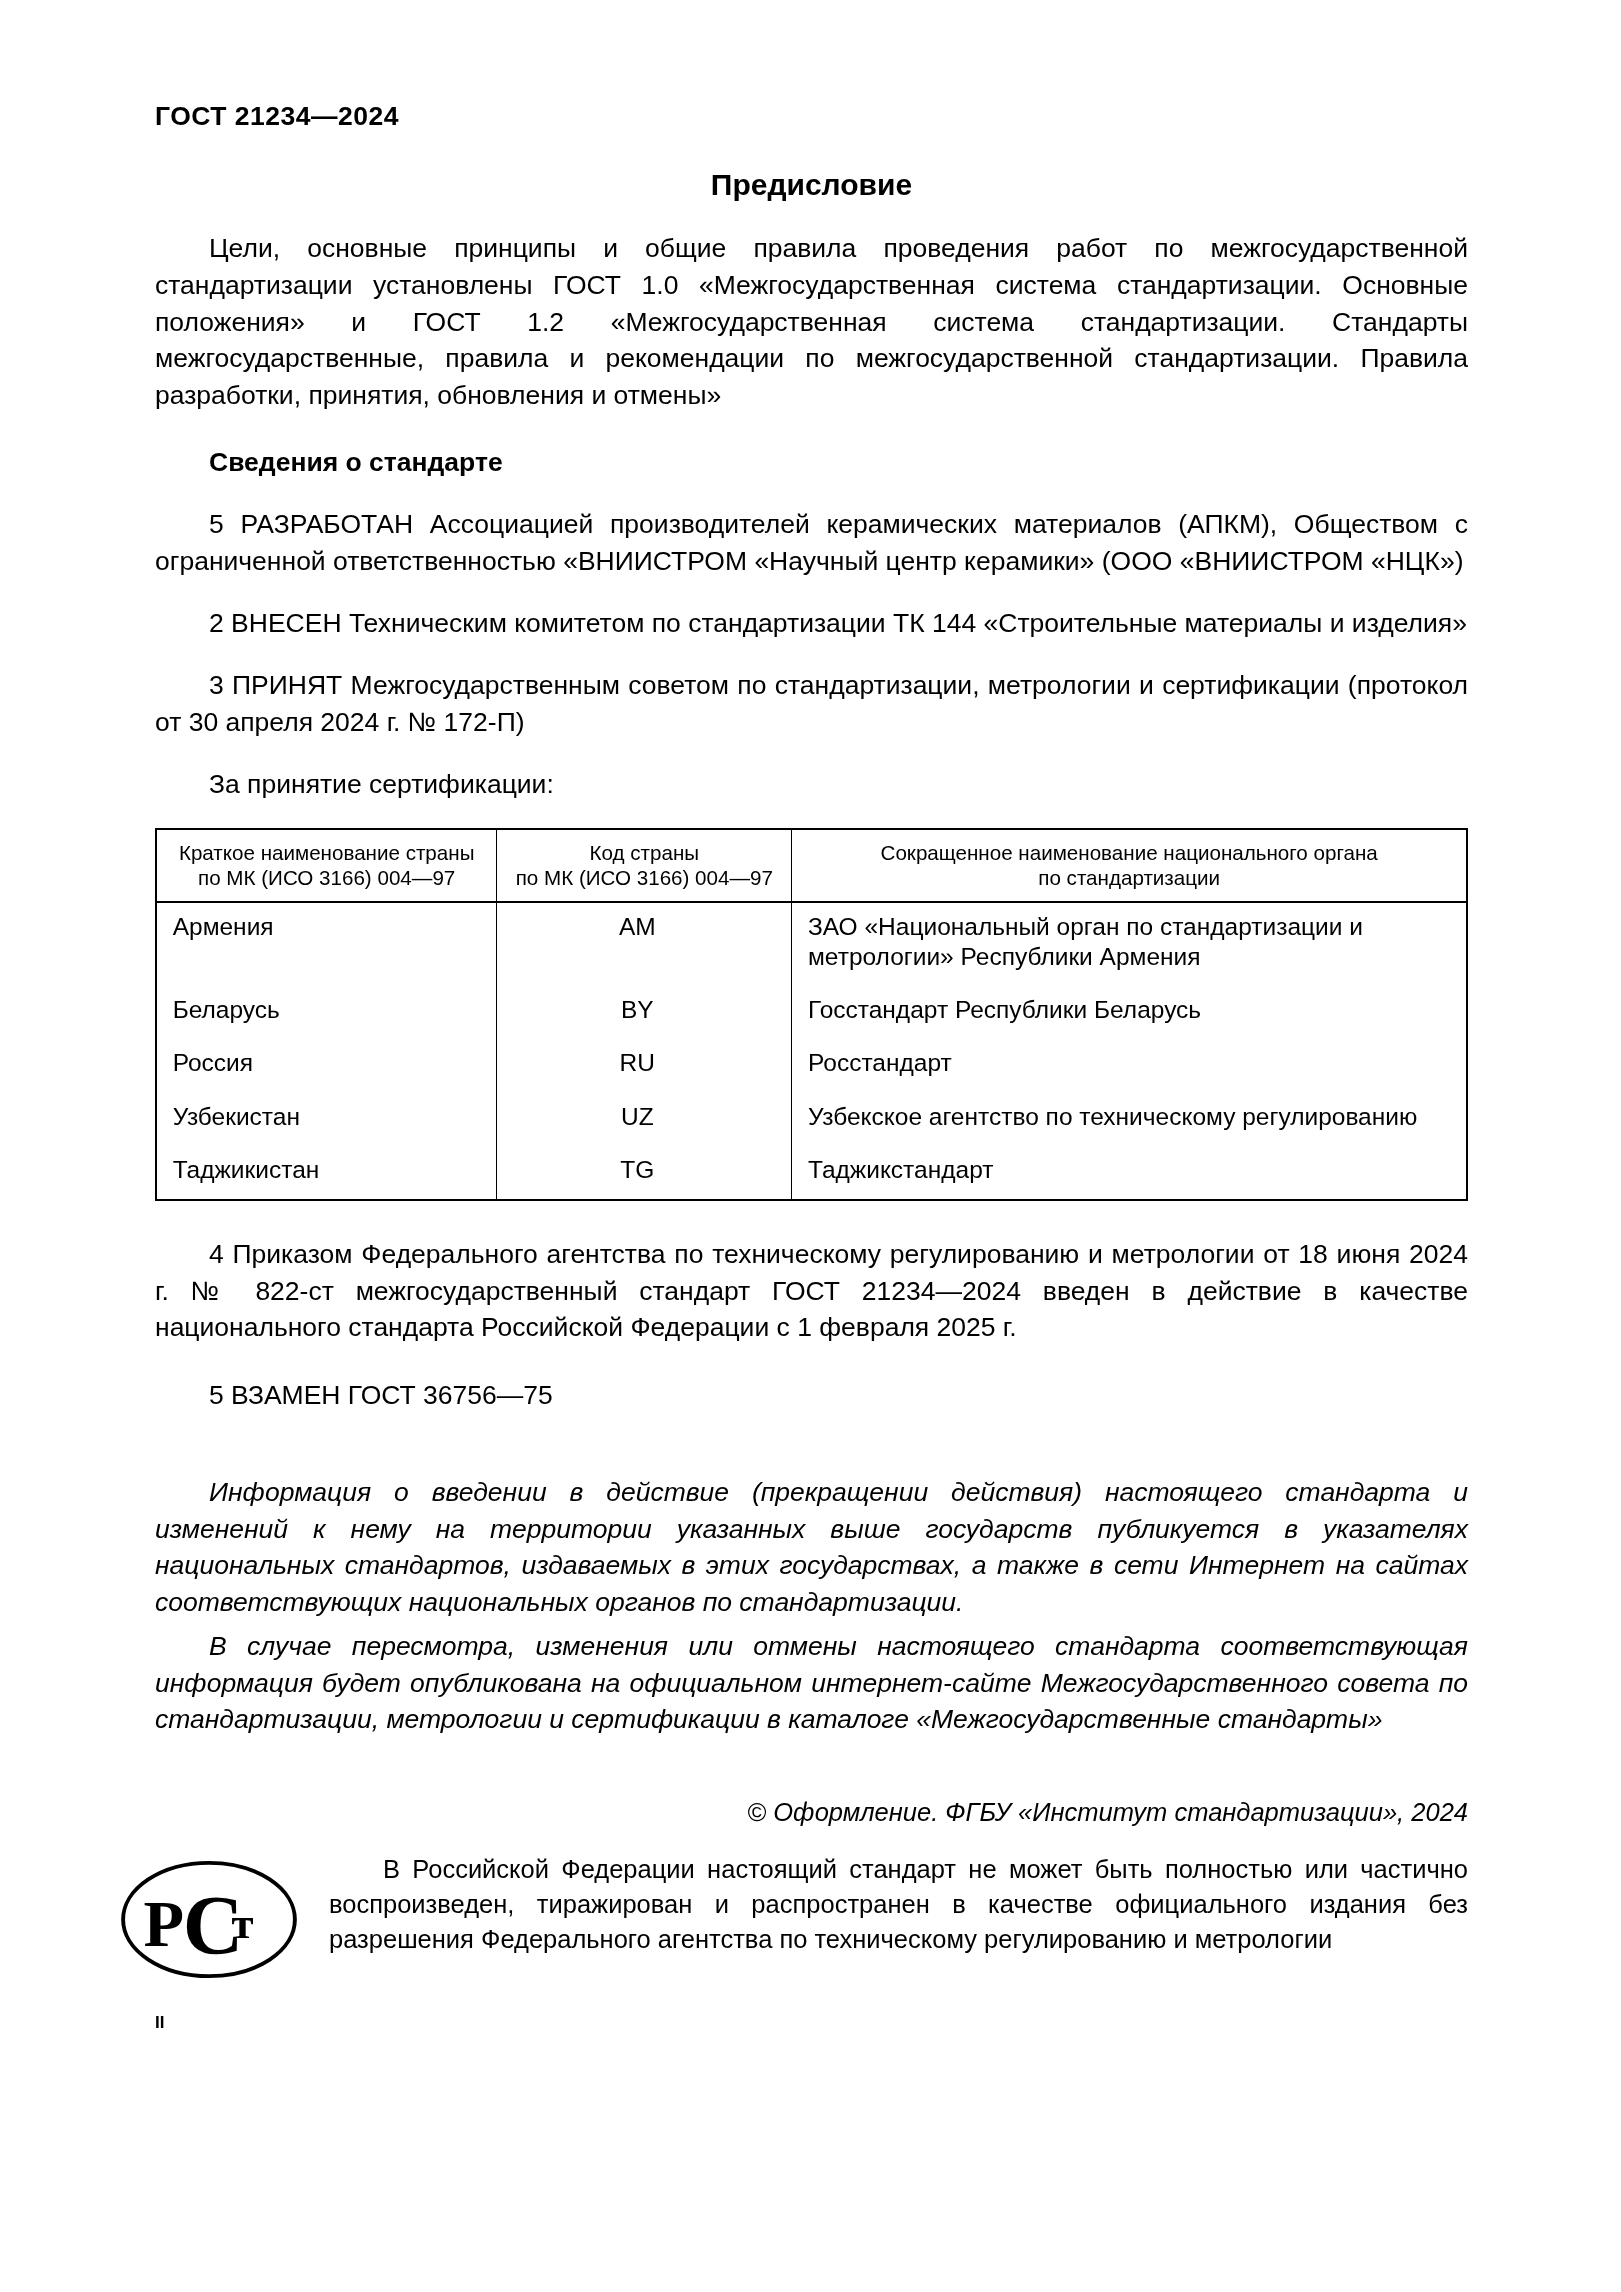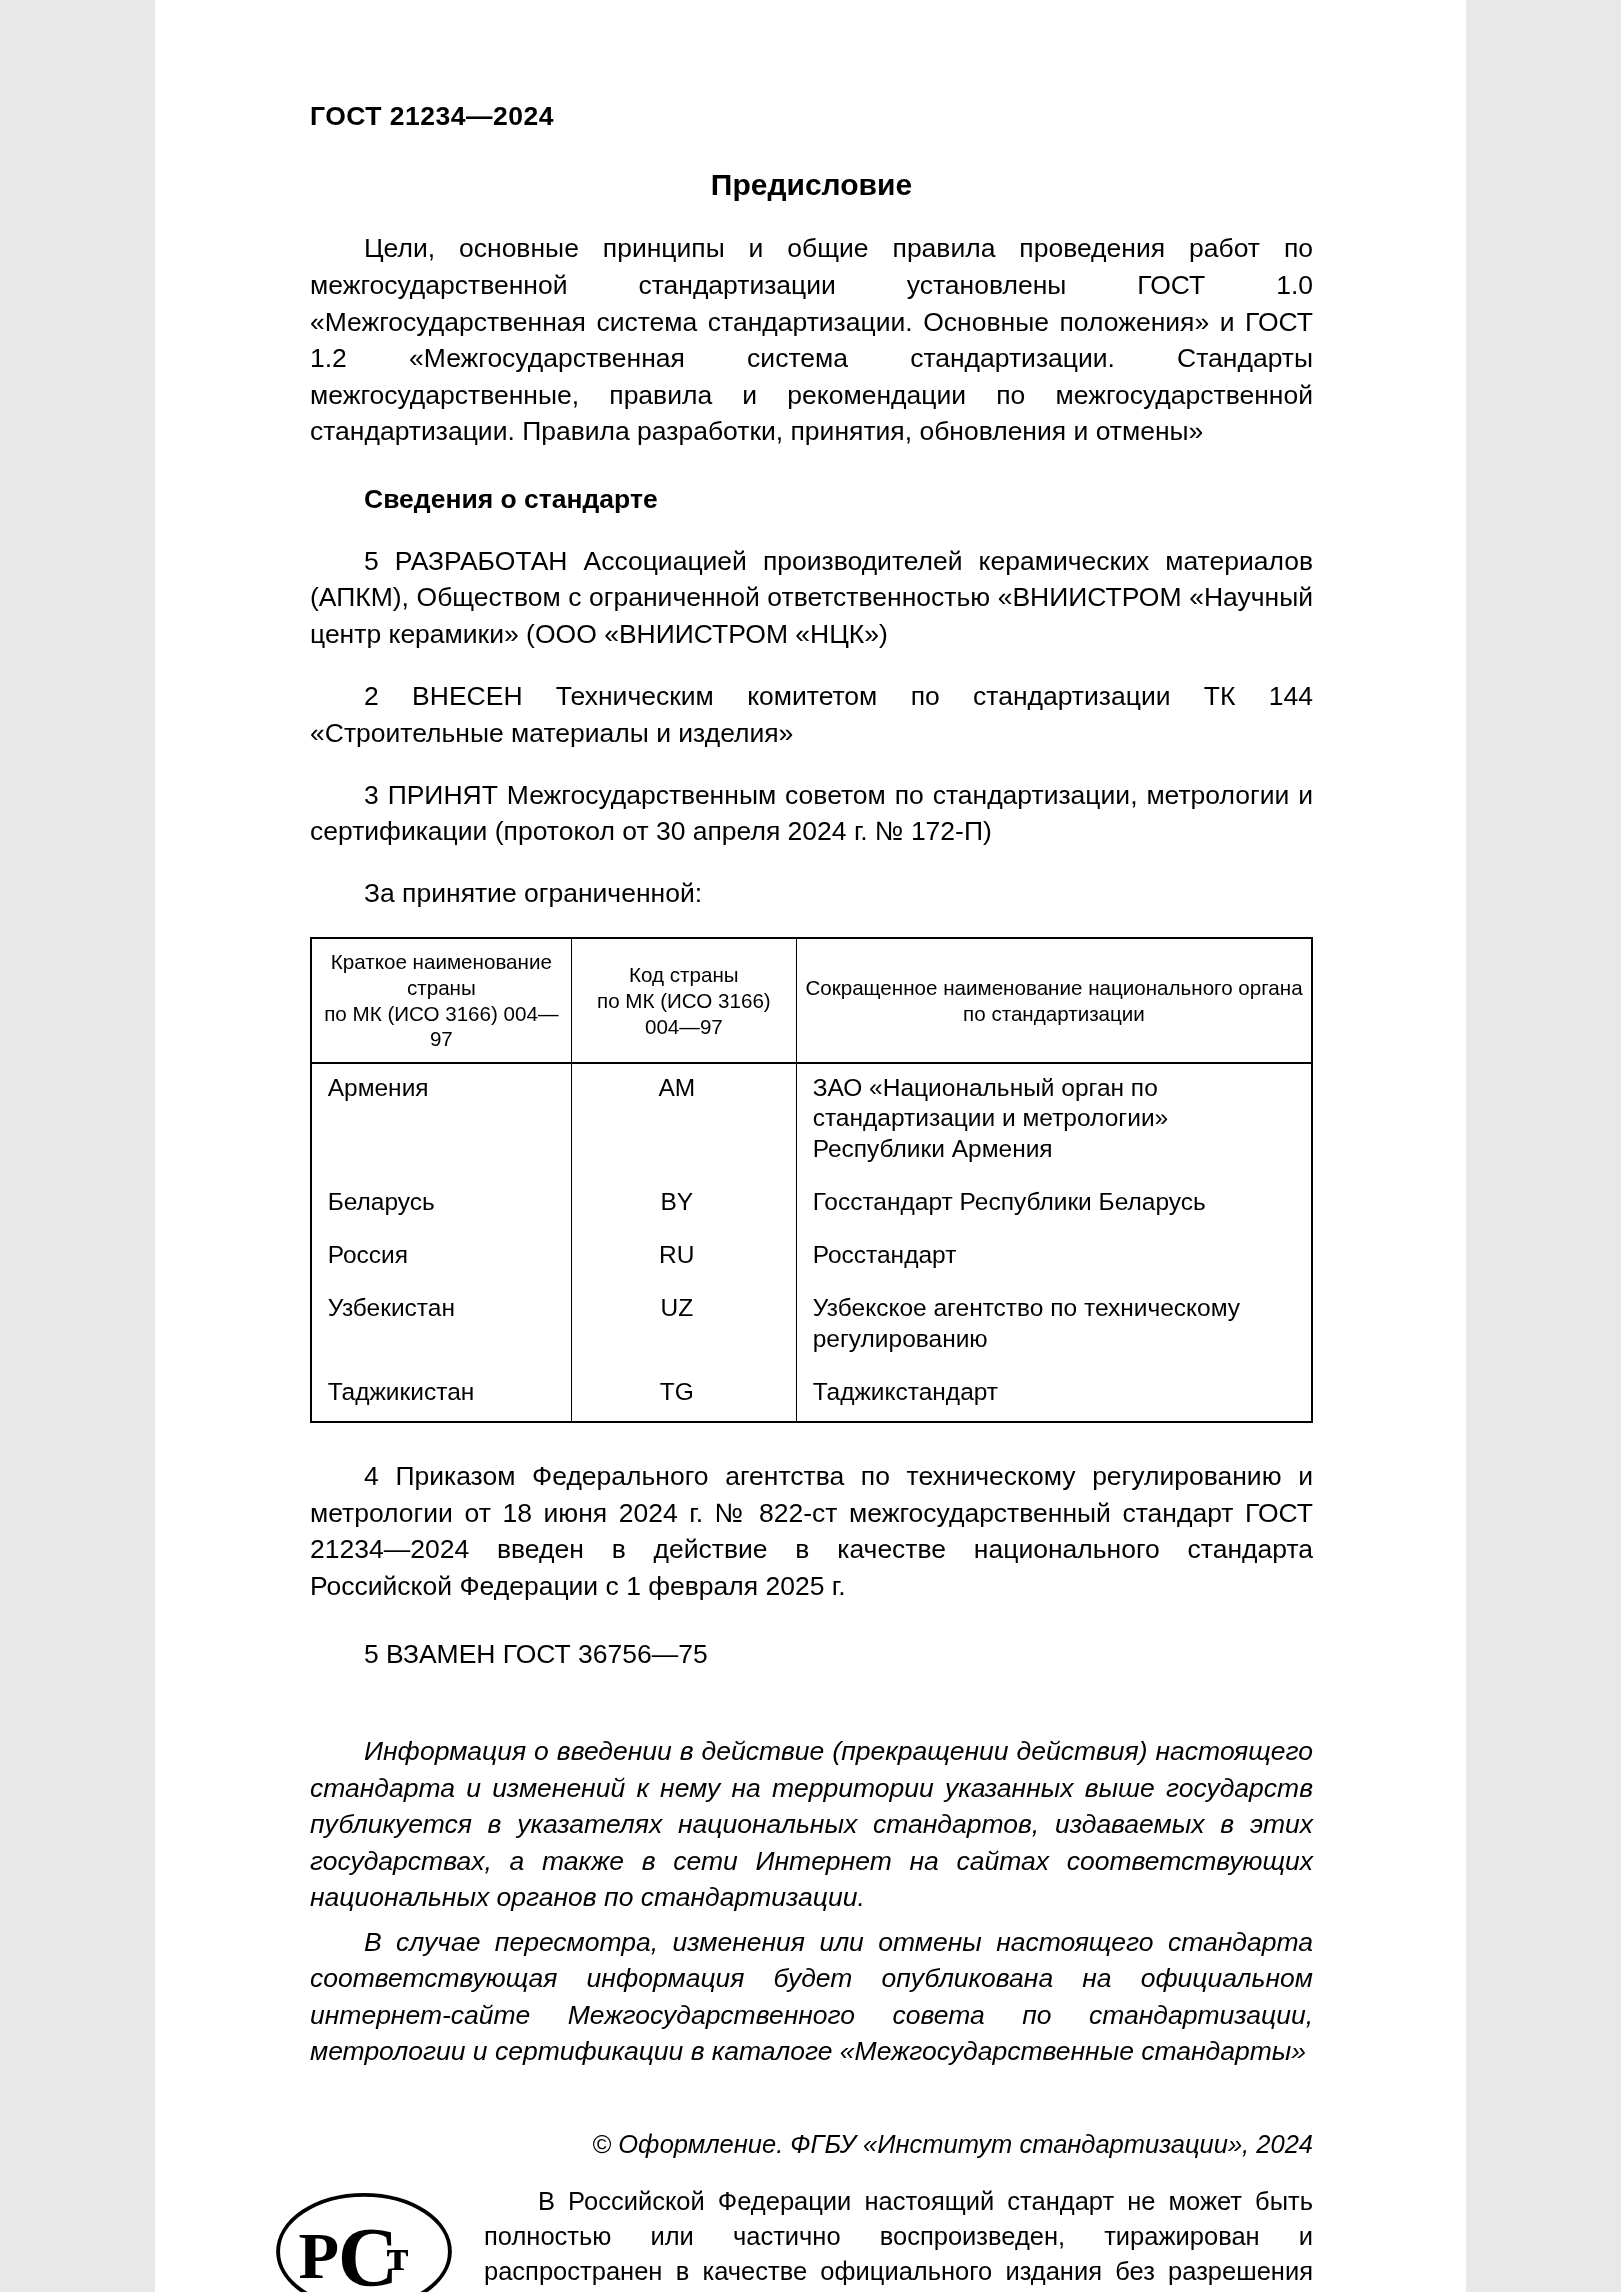--- a/index.html
+++ b/index.html
@@ -1,20 +1,20 @@
 <!DOCTYPE html>
 <html lang="ru"><head>
 <meta charset="utf-8">
 <style>
   * { margin: 0; padding: 0; box-sizing: border-box; }
   html, body { background: #e8e8e8; }
   body { font-family: "Liberation Sans", sans-serif; color: #000; }
   .page {
     position: relative;
-    width: 1311px;
+    width: 1621px;
     height: 2293px;
     margin: 0 auto;
     background: #ffffff;
     padding: 98px 153px 0 155px;
     font-size: 26.5px;
     line-height: 1.38;
   }
   .doc-number {
     font-weight: bold;
     font-size: 26.5px;
@@ -116,21 +116,21 @@
   <div class="page-title">Предисловие</div>
 
   <p class="para">Цели, основные принципы и общие правила проведения работ по межгосударственной стандартизации установлены ГОСТ 1.0 «Межгосударственная система стандартизации. Основные положения» и ГОСТ 1.2 «Межгосударственная система стандартизации. Стандарты межгосударственные, правила и рекомендации по межгосударственной стандартизации. Правила разработки, принятия, обновления и отмены»</p>
 
   <div class="info-heading">Сведения о стандарте</div>
 
   <p class="para fw-item">5 РАЗРАБОТАН Ассоциацией производителей керамических материалов (АПКМ), Обществом с ограниченной ответственностью «ВНИИСТРОМ «Научный центр керамики» (ООО «ВНИИСТРОМ «НЦК»)</p>
   <p class="para fw-item">2 ВНЕСЕН Техническим комитетом по стандартизации ТК 144 «Строительные материалы и изделия»</p>
   <p class="para fw-item">3 ПРИНЯТ Межгосударственным советом по стандартизации, метрологии и сертификации (протокол от 30 апреля 2024 г. № 172-П)</p>
 
-  <p class="para vote-lead">За принятие ограниченной:</p>
+  <p class="para vote-lead">За принятие сертификации:</p>
 
   <table class="vote-table">
     <colgroup>
         <col class="c1">
         <col class="c2">
         <col class="c3">
       </colgroup>
     <thead>
       <tr>
         <th>Краткое наименование страны

